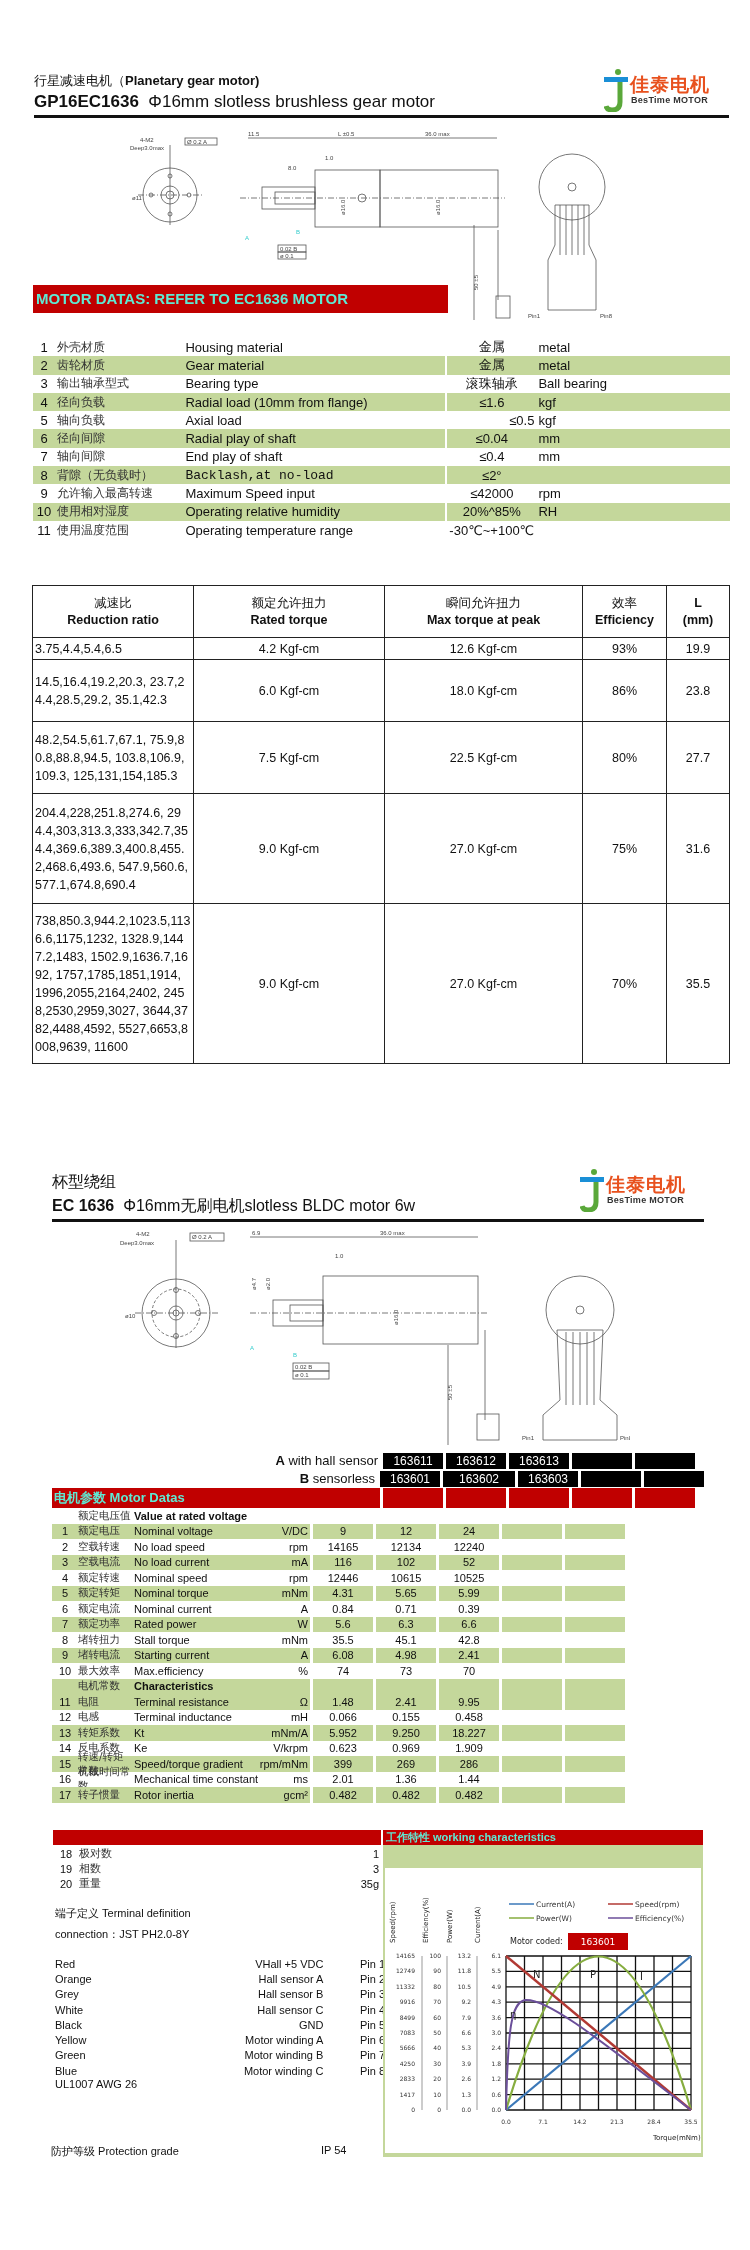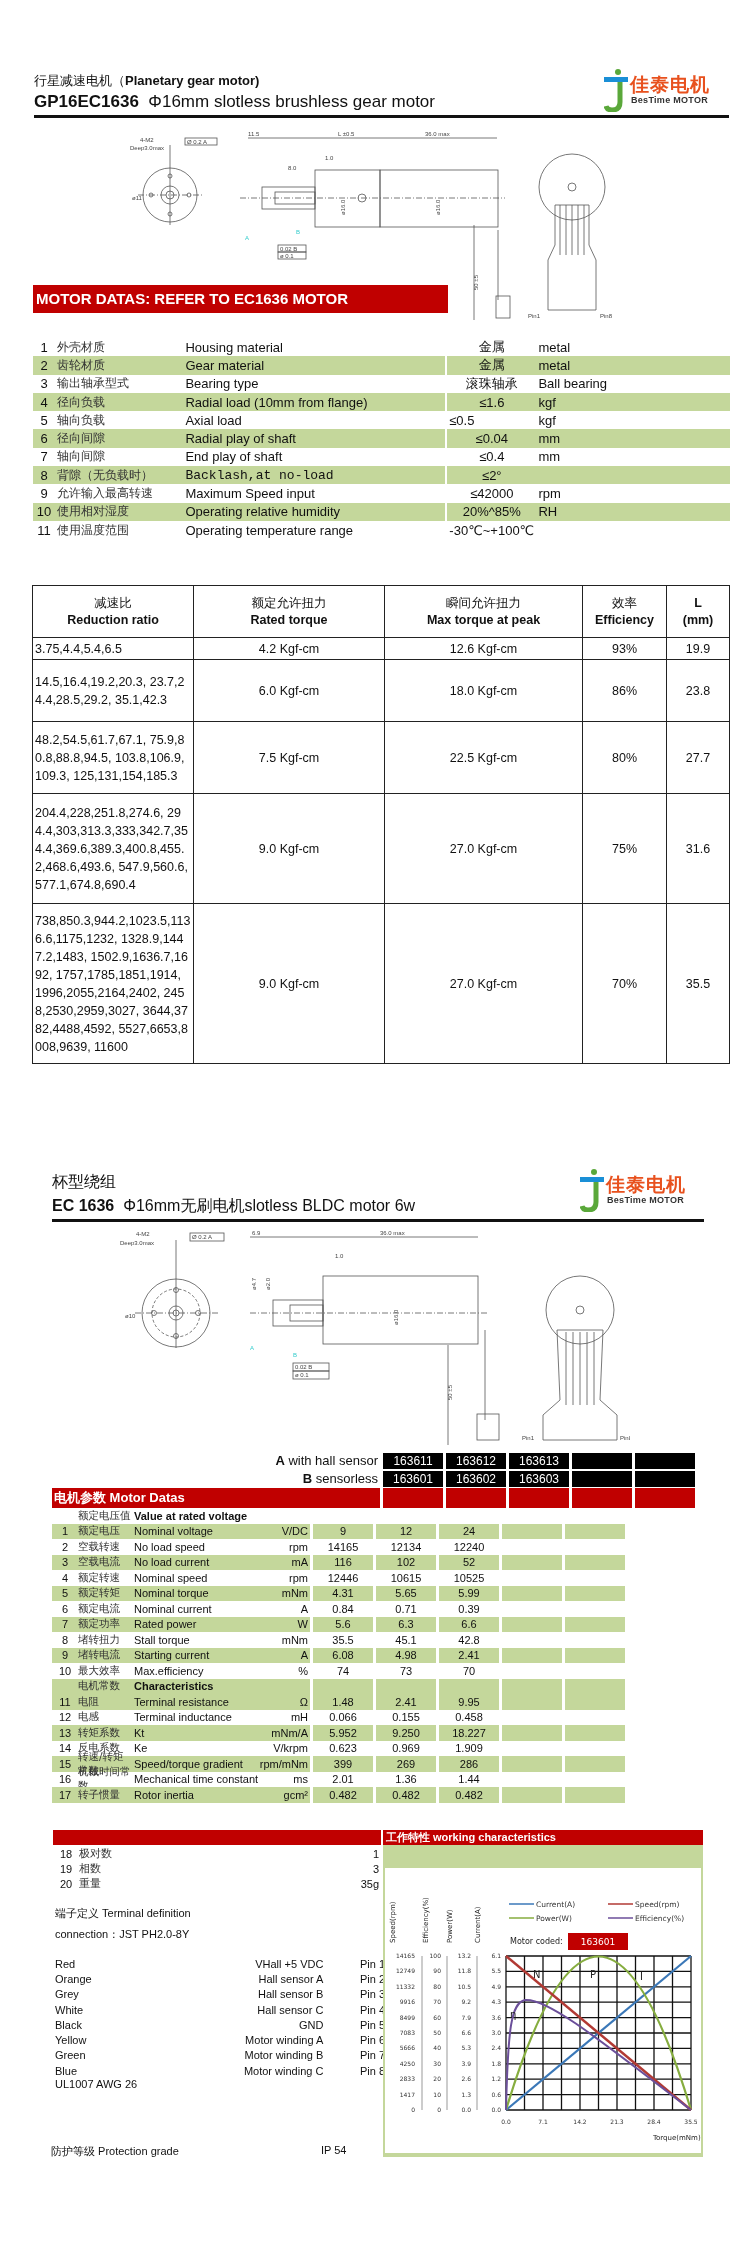--- a/index.html
+++ b/index.html
@@ -6,21 +6,21 @@
   body { width: 750px; height: 2250px; background: #fff; font-family: "Liberation Sans", "DejaVu Sans", sans-serif; color: #111; position: relative; overflow: hidden; }
   .abs { position: absolute; }
   .hdr-t1 { font-size: 13px; font-weight: normal; }
   .hdr-t1 b { font-weight: bold; }
   .hdr-t2 { font-size: 17px; }
   .hdr-t2 b { font-weight: bold; }
   .rule { height: 3px; background: #111; }
   .logo { width: 118px; height: 46px; }
   .logo .cn { position: absolute; left: 26px; top: 4px; font-size: 19px; font-weight: bold; color: #e8511e; letter-spacing: 1px; font-family: "DejaVu Sans", sans-serif; }
   .logo .en { position: absolute; left: 27px; top: 27px; font-size: 9px; font-weight: bold; color: #333; letter-spacing: 0.3px; }
-  .redbar { background: #c00000; color: #ffffff; font-weight: bold; }
+  .redbar { background: #c00000; color: #5eead4; font-weight: bold; }
   .green { background: #c4d79b; }
   table { border-collapse: collapse; }
   .reductor-row { height: 18.3px; font-size: 13px; }
   .reductor-row td { padding: 0 2px; white-space: nowrap; }
   .rt { border: 1.5px solid #222; width: 698px; font-size: 12.5px; }
   .rt th, .rt td { border: 1.5px solid #222; text-align: center; vertical-align: middle; }
   .rt th { font-weight: normal; padding: 4px 2px; line-height: 17px; }
   .rt th b { font-weight: bold; }
   .rt td.ratio { text-align: left; padding: 0 2px; line-height: 18px; font-size: 12.5px; word-break: break-all; }
   .md-row { height: 15.5px; font-size: 11px; display: flex; align-items: center; }
@@ -140,21 +140,21 @@
           <td style="width: 22px; text-align: center; background: rgb(196, 215, 155);">4</td>
           <td style="width: 128px; text-align: left; background: rgb(196, 215, 155); font-family: &quot;DejaVu Serif&quot;, serif; font-size: 12px; color: rgb(51, 51, 51);">径向负载</td>
           <td style="width: 262px; text-align: left; background: rgb(196, 215, 155);">Radial load (10mm from flange)</td>
           <td style="width: 90px; text-align: center; background: rgb(196, 215, 155); border-left: 2px solid rgb(255, 255, 255);">≤1.6</td>
           <td style="width: 193px; text-align: left; background: rgb(196, 215, 155);">kgf</td>
         </tr>
         <tr class="reductor-row">
           <td style="width: 22px; text-align: center; background: transparent;">5</td>
           <td style="width: 128px; text-align: left; background: transparent; font-family: &quot;DejaVu Serif&quot;, serif; font-size: 12px; color: rgb(51, 51, 51);">轴向负载</td>
           <td style="width: 262px; text-align: left; background: transparent;">Axial load</td>
-          <td style="width: 90px; text-align: left; background: transparent; border-left: 2px solid rgb(255, 255, 255);">≤0.5</td>
+          <td style="width: 90px; text-align: right; background: transparent; border-left: 2px solid rgb(255, 255, 255);">≤0.5</td>
           <td style="width: 193px; text-align: left; background: transparent;">kgf</td>
         </tr>
         <tr class="reductor-row">
           <td style="width: 22px; text-align: center; background: rgb(196, 215, 155);">6</td>
           <td style="width: 128px; text-align: left; background: rgb(196, 215, 155); font-family: &quot;DejaVu Serif&quot;, serif; font-size: 12px; color: rgb(51, 51, 51);">径向间隙</td>
           <td style="width: 262px; text-align: left; background: rgb(196, 215, 155);">Radial play of shaft</td>
           <td style="width: 90px; text-align: center; background: rgb(196, 215, 155); border-left: 2px solid rgb(255, 255, 255);">≤0.04</td>
           <td style="width: 193px; text-align: left; background: rgb(196, 215, 155);">mm</td>
         </tr>
         <tr class="reductor-row">
@@ -317,21 +317,21 @@
         <div class="code-box" style="width: 60px; margin-left: 3px;">163612</div>
         <div class="code-box" style="width: 60px; margin-left: 3px;">163613</div>
         <div class="code-box" style="width: 60px; margin-left: 3px;"></div>
         <div class="code-box" style="width: 60px; margin-left: 3px;"></div>
       </div>
   </div>
   <div style="display:flex;height:17px;align-items:center;margin-top:1px;">
     <div style="width:328px;text-align:right;font-size:13px;padding-right:2px;"><b>B</b><span> sensorless</span></div>
     <div id="codes-b" style="display:flex;">
         <div class="code-box" style="width: 60px; margin-left: 3px;">163601</div>
-        <div class="code-box" style="width: 60px; margin-left: 3px;">163602</div>
+        <div class="code-box" style="width: 72px; margin-left: 3px;">163602</div>
         <div class="code-box" style="width: 60px; margin-left: 3px;">163603</div>
         <div class="code-box" style="width: 60px; margin-left: 3px;"></div>
         <div class="code-box" style="width: 60px; margin-left: 3px;"></div>
       </div>
   </div>
 </div>
 
 <div class="abs" style="left:52px;top:1488px;width:652px;">
   <div style="display:flex;height:20px;">
     <div class="redbar" style="width:328px;line-height:20px;font-size:13px;padding-left:2px;">电机参数 Motor Datas</div>

